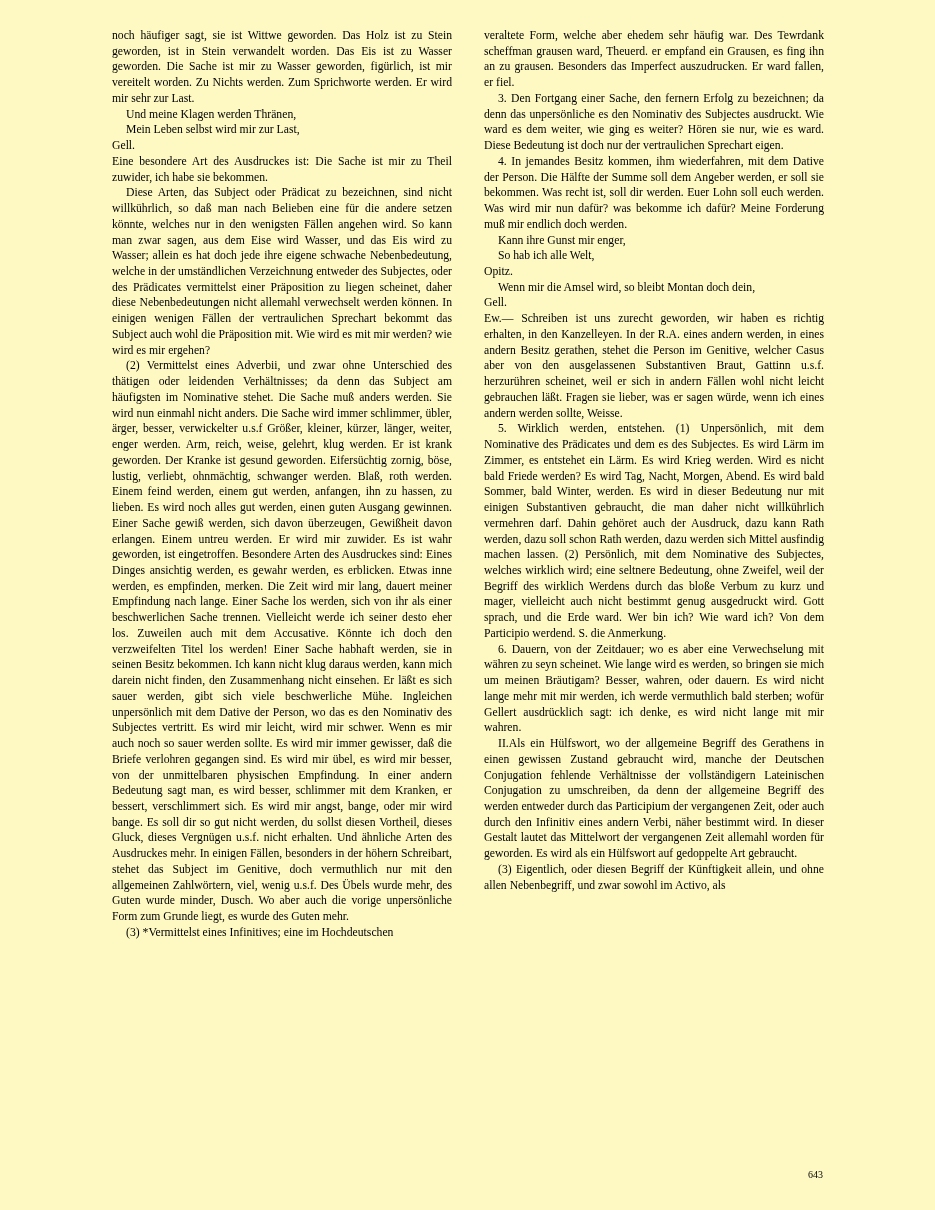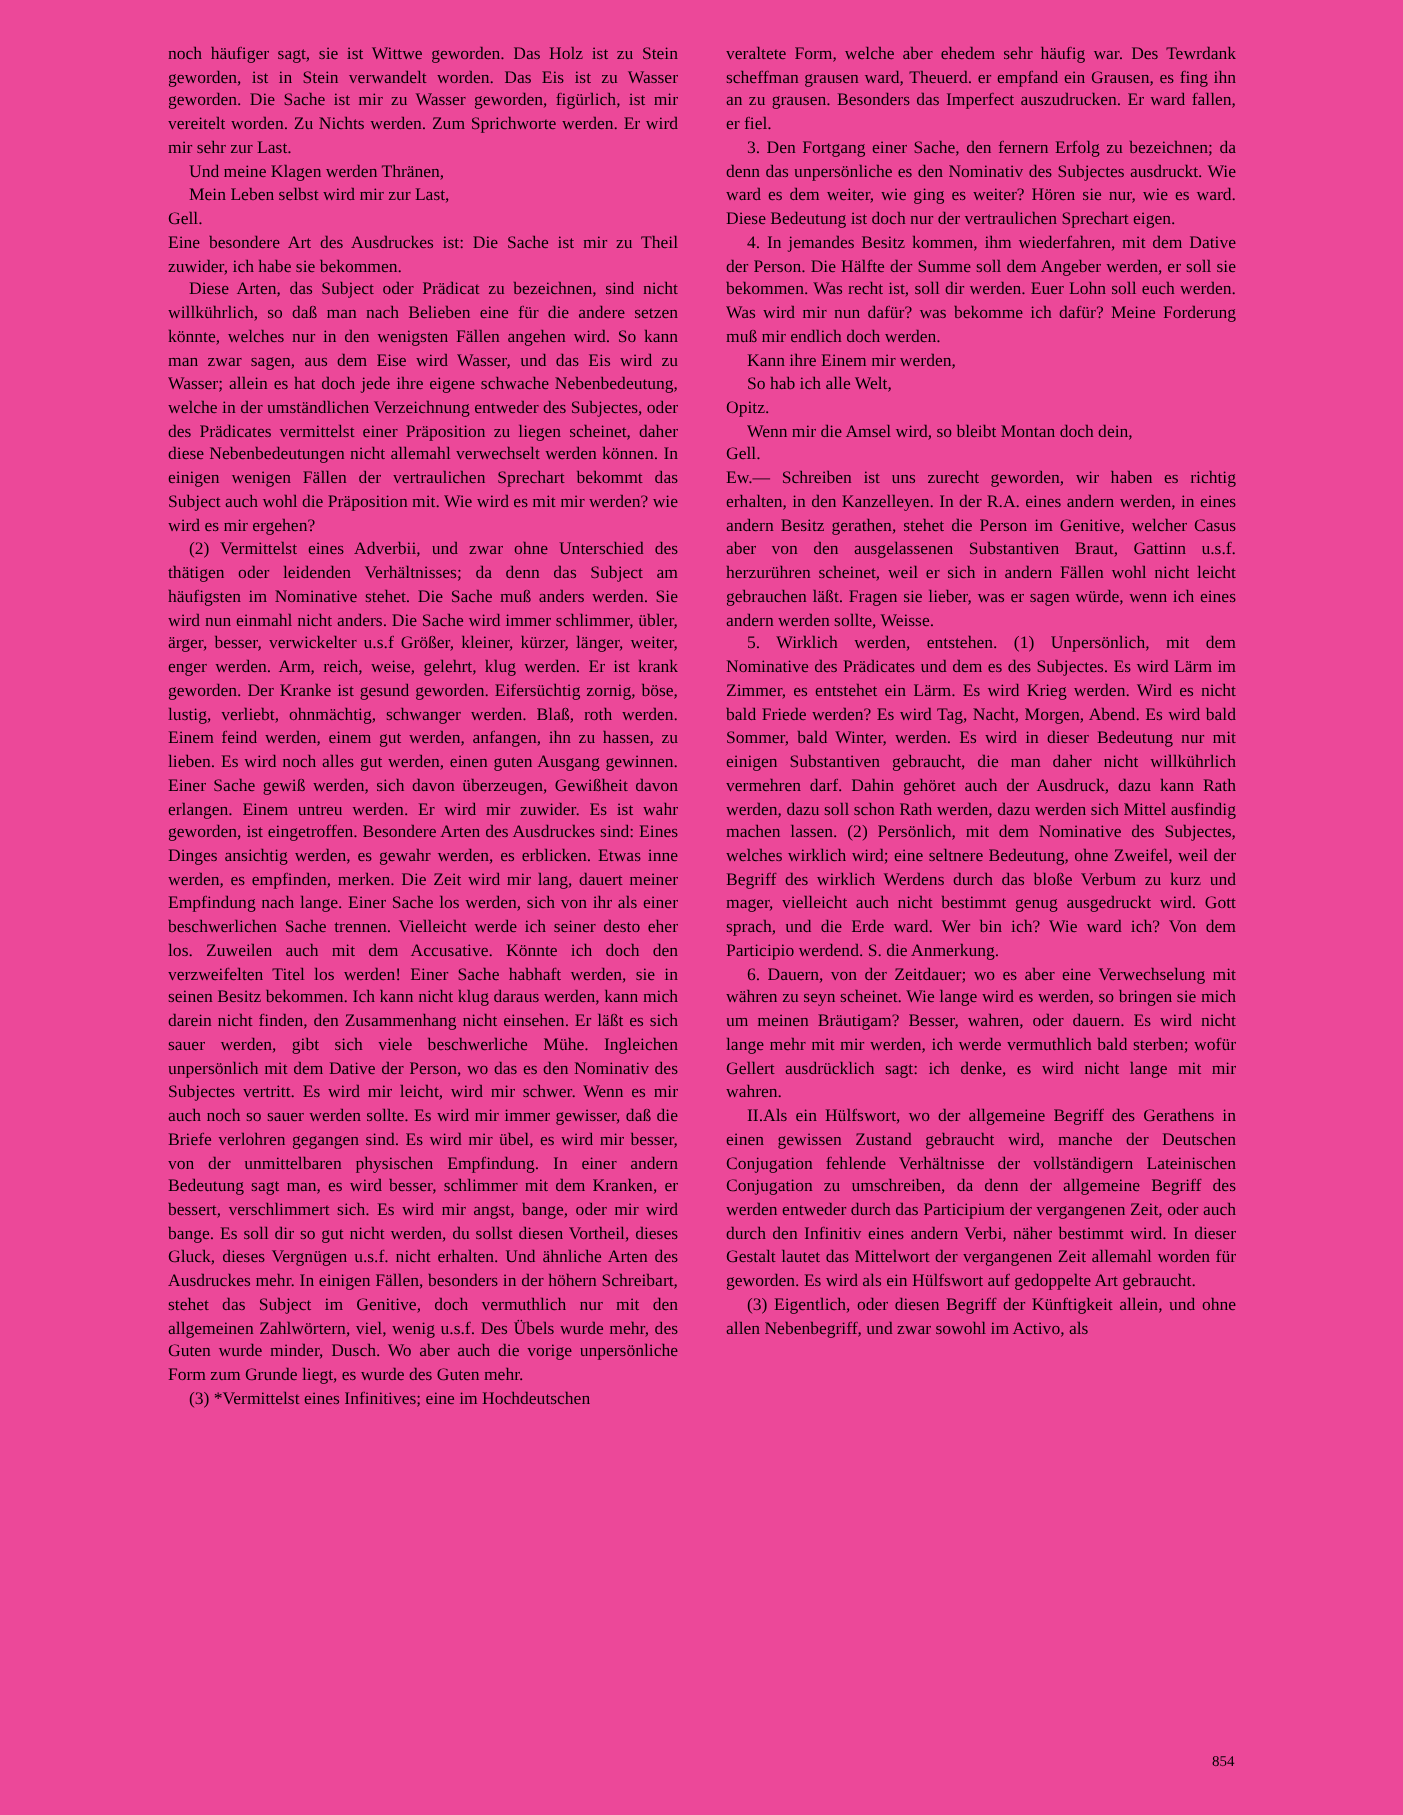--- a/index.html
+++ b/index.html
@@ -14,21 +14,21 @@
     color: #000000;
     position: relative;
     overflow: hidden;
   }
   .page {
     position: absolute;
     top: 0;
     left: 0;
     width: 935px;
     height: 1210px;
-    background: #ec4899;
+    background: #fef9c3;
   }
   .columns {
     position: absolute;
     top: 28px;
     left: 112px;
     width: 712px;
     display: flex;
     justify-content: space-between;
   }
   .col {
@@ -83,28 +83,28 @@
       <p class="noindent">Eine besondere Art des Ausdruckes ist: Die Sache ist mir zu Theil zuwider, ich habe sie bekommen.</p>
       <p class="indent">Diese Arten, das Subject oder Prädicat zu bezeichnen, sind nicht willkührlich, so daß man nach Belieben eine für die andere setzen könnte, welches nur in den wenigsten Fällen angehen wird. So kann man zwar sagen, aus dem Eise wird Wasser, und das Eis wird zu Wasser; allein es hat doch jede ihre eigene schwache Nebenbedeutung, welche in der umständlichen Verzeichnung entweder des Subjectes, oder des Prädicates vermittelst einer Präposition zu liegen scheinet, daher diese Nebenbedeutungen nicht allemahl verwechselt werden können. In einigen wenigen Fällen der vertraulichen Sprechart bekommt das Subject auch wohl die Präposition mit. Wie wird es mit mir werden? wie wird es mir ergehen?</p>
       <p class="indent">(2) Vermittelst eines Adverbii, und zwar ohne Unterschied des thätigen oder leidenden Verhältnisses; da denn das Subject am häufigsten im Nominative stehet. Die Sache muß anders werden. Sie wird nun einmahl nicht anders. Die Sache wird immer schlimmer, übler, ärger, besser, verwickelter u.s.f Größer, kleiner, kürzer, länger, weiter, enger werden. Arm, reich, weise, gelehrt, klug werden. Er ist krank geworden. Der Kranke ist gesund geworden. Eifersüchtig zornig, böse, lustig, verliebt, ohnmächtig, schwanger werden. Blaß, roth werden. Einem feind werden, einem gut werden, anfangen, ihn zu hassen, zu lieben. Es wird noch alles gut werden, einen guten Ausgang gewinnen. Einer Sache gewiß werden, sich davon überzeugen, Gewißheit davon erlangen. Einem untreu werden. Er wird mir zuwider. Es ist wahr geworden, ist eingetroffen. Besondere Arten des Ausdruckes sind: Eines Dinges ansichtig werden, es gewahr werden, es erblicken. Etwas inne werden, es empfinden, merken. Die Zeit wird mir lang, dauert meiner Empfindung nach lange. Einer Sache los werden, sich von ihr als einer beschwerlichen Sache trennen. Vielleicht werde ich seiner desto eher los. Zuweilen auch mit dem Accusative. Könnte ich doch den verzweifelten Titel los werden! Einer Sache habhaft werden, sie in seinen Besitz bekommen. Ich kann nicht klug daraus werden, kann mich darein nicht finden, den Zusammenhang nicht einsehen. Er läßt es sich sauer werden, gibt sich viele beschwerliche Mühe. Ingleichen unpersönlich mit dem Dative der Person, wo das es den Nominativ des Subjectes vertritt. Es wird mir leicht, wird mir schwer. Wenn es mir auch noch so sauer werden sollte. Es wird mir immer gewisser, daß die Briefe verlohren gegangen sind. Es wird mir übel, es wird mir besser, von der unmittelbaren physischen Empfindung. In einer andern Bedeutung sagt man, es wird besser, schlimmer mit dem Kranken, er bessert, verschlimmert sich. Es wird mir angst, bange, oder mir wird bange. Es soll dir so gut nicht werden, du sollst diesen Vortheil, dieses Gluck, dieses Vergnügen u.s.f. nicht erhalten. Und ähnliche Arten des Ausdruckes mehr. In einigen Fällen, besonders in der höhern Schreibart, stehet das Subject im Genitive, doch vermuthlich nur mit den allgemeinen Zahlwörtern, viel, wenig u.s.f. Des Übels wurde mehr, des Guten wurde minder, Dusch. Wo aber auch die vorige unpersönliche Form zum Grunde liegt, es wurde des Guten mehr.</p>
       <p class="indent">(3) *Vermittelst eines Infinitives; eine im Hochdeutschen</p>
     </div>
 
     <div class="col">
       <p class="noindent">veraltete Form, welche aber ehedem sehr häufig war. Des Tewrdank scheffman grausen ward, Theuerd. er empfand ein Grausen, es fing ihn an zu grausen. Besonders das Imperfect auszudrucken. Er ward fallen, er fiel.</p>
       <p class="indent">3. Den Fortgang einer Sache, den fernern Erfolg zu bezeichnen; da denn das unpersönliche es den Nominativ des Subjectes ausdruckt. Wie ward es dem weiter, wie ging es weiter? Hören sie nur, wie es ward. Diese Bedeutung ist doch nur der vertraulichen Sprechart eigen.</p>
       <p class="indent">4. In jemandes Besitz kommen, ihm wiederfahren, mit dem Dative der Person. Die Hälfte der Summe soll dem Angeber werden, er soll sie bekommen. Was recht ist, soll dir werden. Euer Lohn soll euch werden. Was wird mir nun dafür? was bekomme ich dafür? Meine Forderung muß mir endlich doch werden.</p>
-      <p class="verse">Kann ihre Einem mir werden,</p>
+      <p class="verse">Kann ihre Gunst mir enger,</p>
       <p class="verse">So hab ich alle Welt,</p>
       <p class="attrib">Opitz.</p>
       <p class="indent">Wenn mir die Amsel wird, so bleibt Montan doch dein,</p>
       <p class="attrib">Gell.</p>
       <p class="noindent">Ew.— Schreiben ist uns zurecht geworden, wir haben es richtig erhalten, in den Kanzelleyen. In der R.A. eines andern werden, in eines andern Besitz gerathen, stehet die Person im Genitive, welcher Casus aber von den ausgelassenen Substantiven Braut, Gattinn u.s.f. herzurühren scheinet, weil er sich in andern Fällen wohl nicht leicht gebrauchen läßt. Fragen sie lieber, was er sagen würde, wenn ich eines andern werden sollte, Weisse.</p>
       <p class="indent">5. Wirklich werden, entstehen. (1) Unpersönlich, mit dem Nominative des Prädicates und dem es des Subjectes. Es wird Lärm im Zimmer, es entstehet ein Lärm. Es wird Krieg werden. Wird es nicht bald Friede werden? Es wird Tag, Nacht, Morgen, Abend. Es wird bald Sommer, bald Winter, werden. Es wird in dieser Bedeutung nur mit einigen Substantiven gebraucht, die man daher nicht willkührlich vermehren darf. Dahin gehöret auch der Ausdruck, dazu kann Rath werden, dazu soll schon Rath werden, dazu werden sich Mittel ausfindig machen lassen. (2) Persönlich, mit dem Nominative des Subjectes, welches wirklich wird; eine seltnere Bedeutung, ohne Zweifel, weil der Begriff des wirklich Werdens durch das bloße Verbum zu kurz und mager, vielleicht auch nicht bestimmt genug ausgedruckt wird. Gott sprach, und die Erde ward. Wer bin ich? Wie ward ich? Von dem Participio werdend. S. die Anmerkung.</p>
       <p class="indent">6. Dauern, von der Zeitdauer; wo es aber eine Verwechselung mit währen zu seyn scheinet. Wie lange wird es werden, so bringen sie mich um meinen Bräutigam? Besser, wahren, oder dauern. Es wird nicht lange mehr mit mir werden, ich werde vermuthlich bald sterben; wofür Gellert ausdrücklich sagt: ich denke, es wird nicht lange mit mir wahren.</p>
       <p class="indent">II.Als ein Hülfswort, wo der allgemeine Begriff des Gerathens in einen gewissen Zustand gebraucht wird, manche der Deutschen Conjugation fehlende Verhältnisse der vollständigern Lateinischen Conjugation zu umschreiben, da denn der allgemeine Begriff des werden entweder durch das Participium der vergangenen Zeit, oder auch durch den Infinitiv eines andern Verbi, näher bestimmt wird. In dieser Gestalt lautet das Mittelwort der vergangenen Zeit allemahl worden für geworden. Es wird als ein Hülfswort auf gedoppelte Art gebraucht.</p>
       <p class="indent">(3) Eigentlich, oder diesen Begriff der Künftigkeit allein, und ohne allen Nebenbegriff, und zwar sowohl im Activo, als</p>
     </div>
 
   </div>
 
-  <div class="pagenum">854</div>
+  <div class="pagenum">643</div>
 </div>
 
 </body></html>

